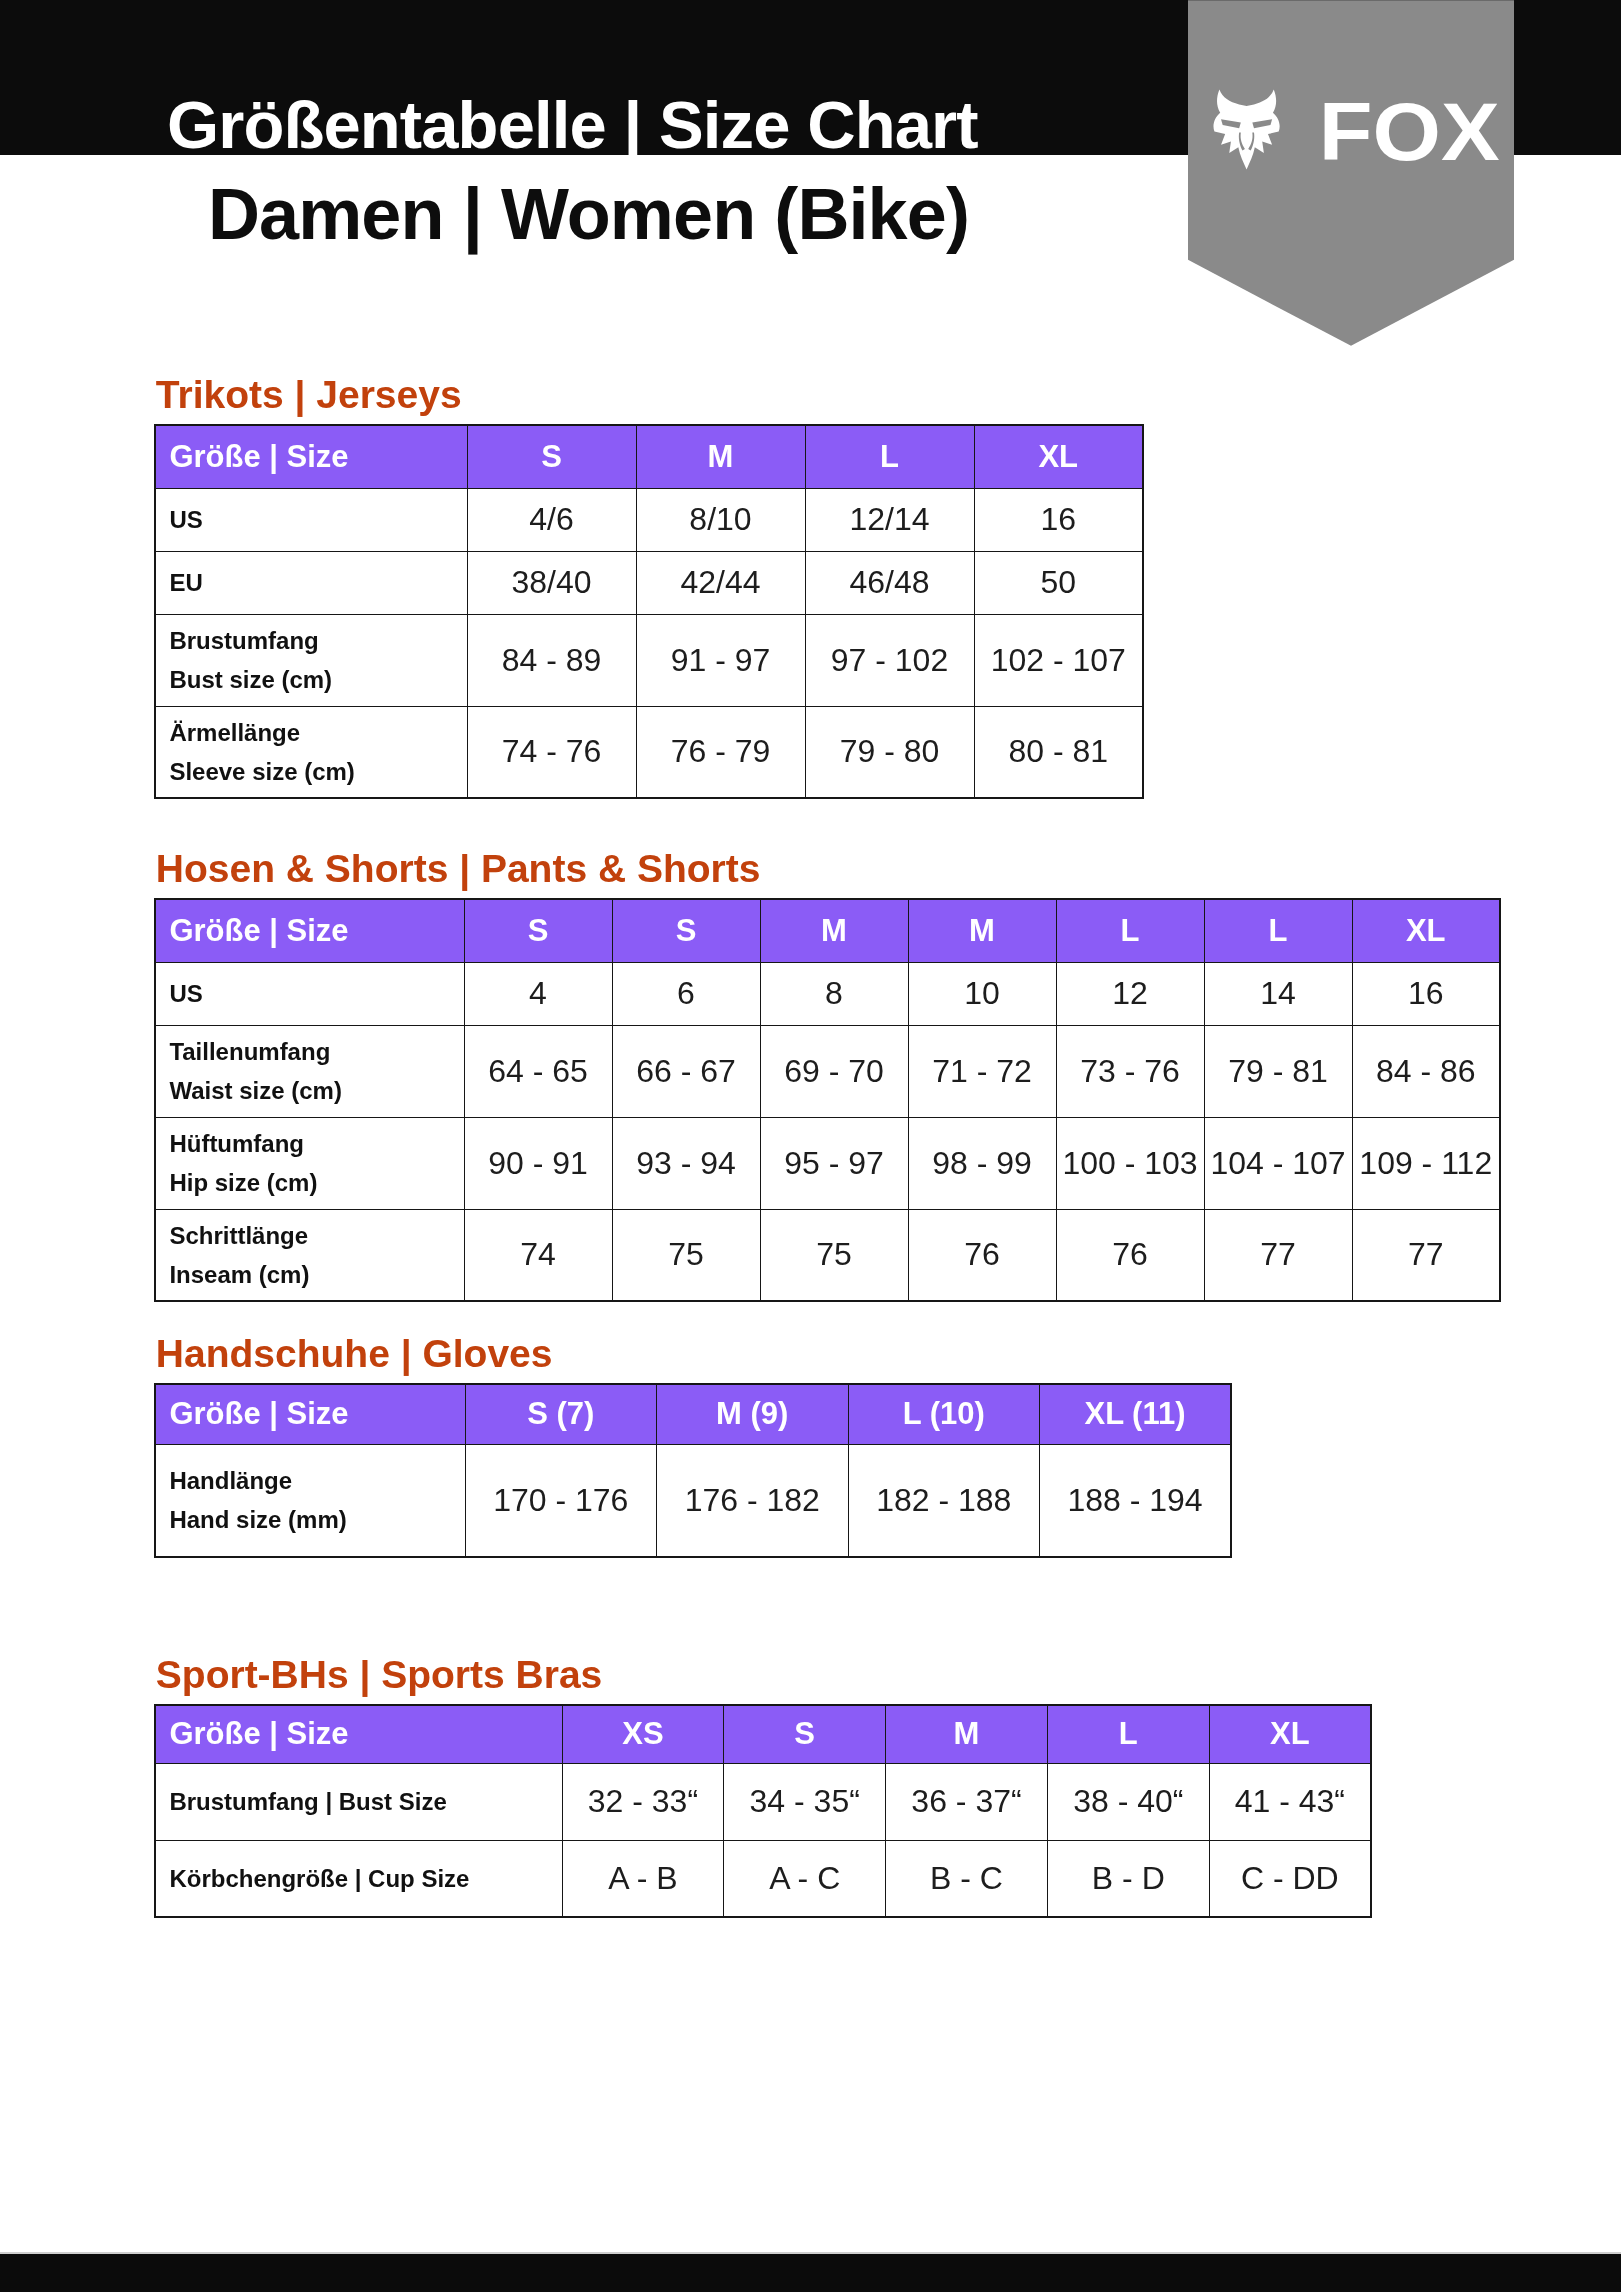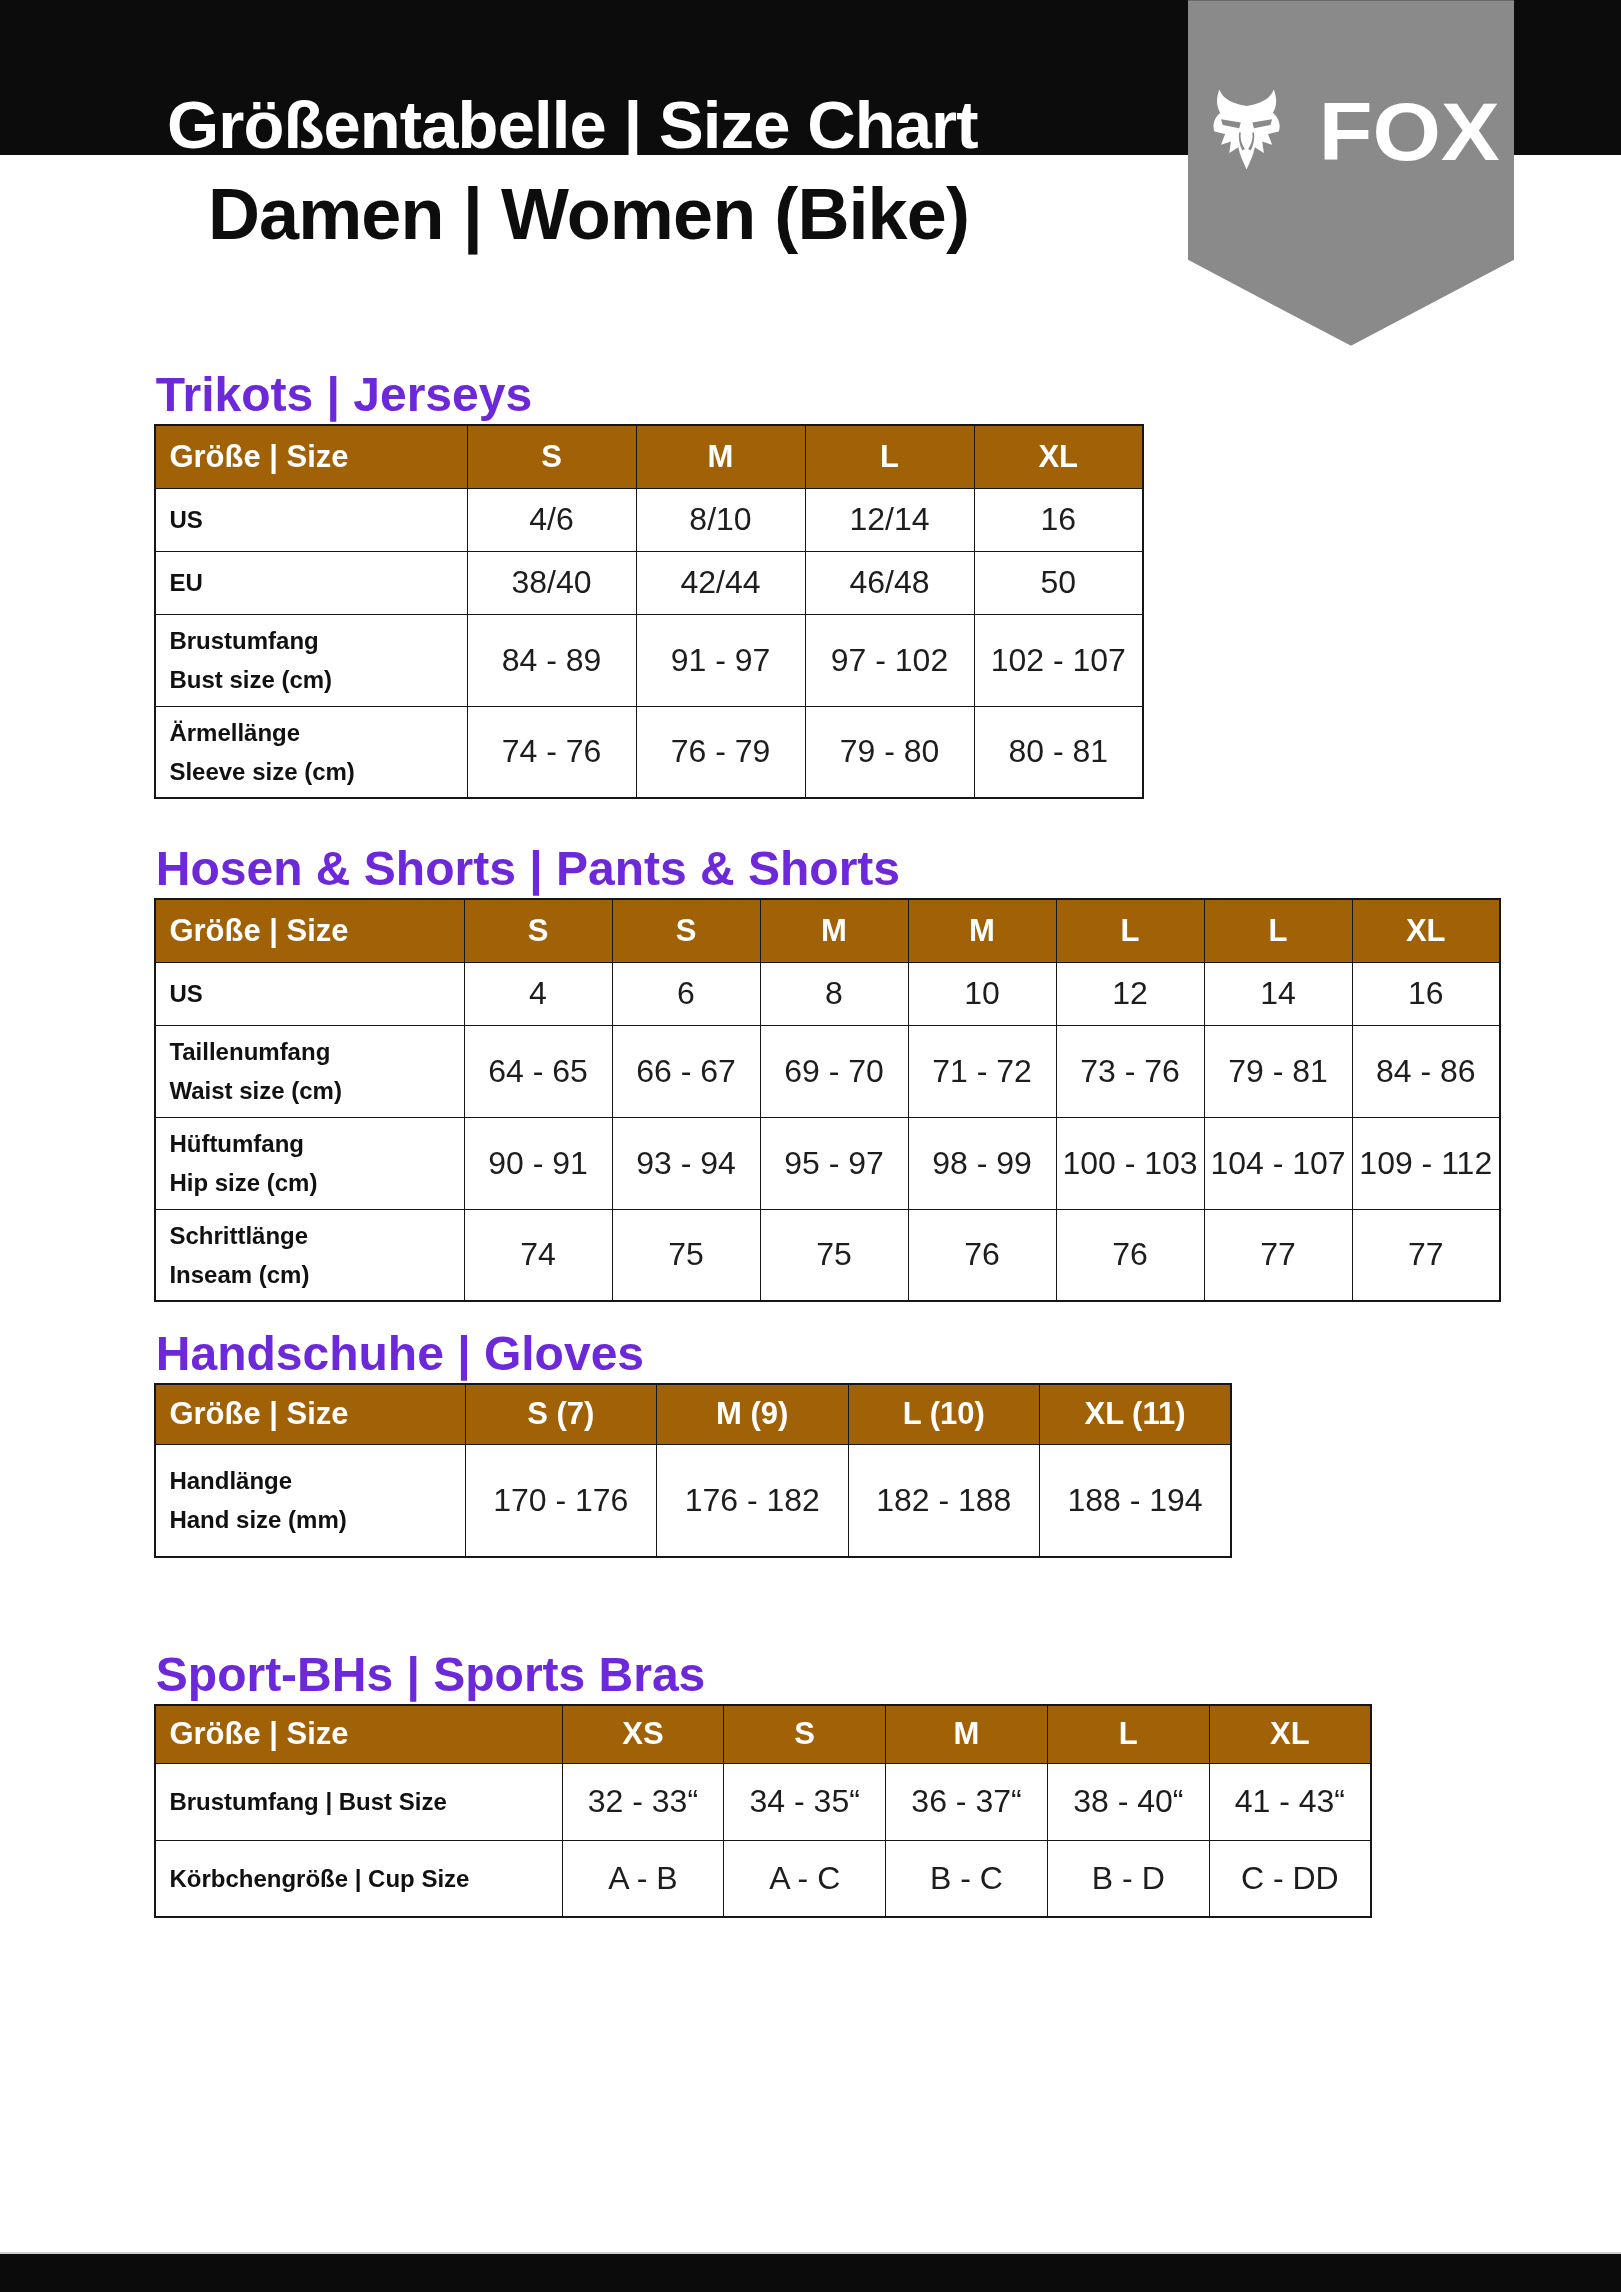--- a/index.html
+++ b/index.html
@@ -29,35 +29,35 @@
     position:absolute;left:1188px;top:0;width:258px;height:346px;
   }
   
   .sheet-section{position:absolute;left:154px;}
   .sec-1{top:373px;}
   .sec-2{top:847px;}
   .sec-3{top:1332px;}
   .sec-4{top:1653px;}
   .sheet-section h2{
     margin:0 0 8px 1.8px;
-    font-size:48px;line-height:43px;font-weight:700;
-    color:#6d28d9;letter-spacing:0px;white-space:nowrap;
+    font-size:39px;line-height:43px;font-weight:700;
+    color:#c2410c;letter-spacing:0px;white-space:nowrap;
   }
   
   table.size-table{
     border-collapse:collapse;table-layout:fixed;
     background:#ffffff;border:2.7px solid #161616;
   }
   .size-table th,.size-table td{
     border:1.8px solid #161616;
     padding:0;
     vertical-align:middle;
   }
   .size-table thead th{
-    background:#a16207;color:#ffffff;
+    background:#8b5cf6;color:#ffffff;
     font-size:31px;font-weight:700;text-align:center;
   }
   .size-table thead th.corner{
     text-align:left;padding-left:13.4px;
   }
   .size-table tbody th{
     text-align:left;padding-left:13.4px;
     font-size:24px;font-weight:700;color:#111111;
     line-height:39px;
   }

